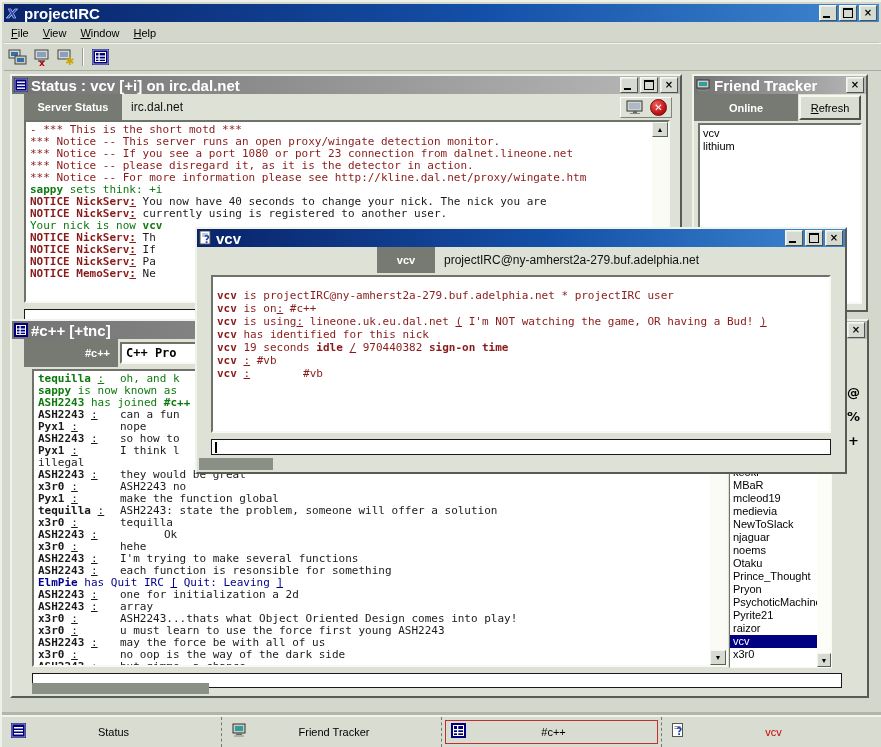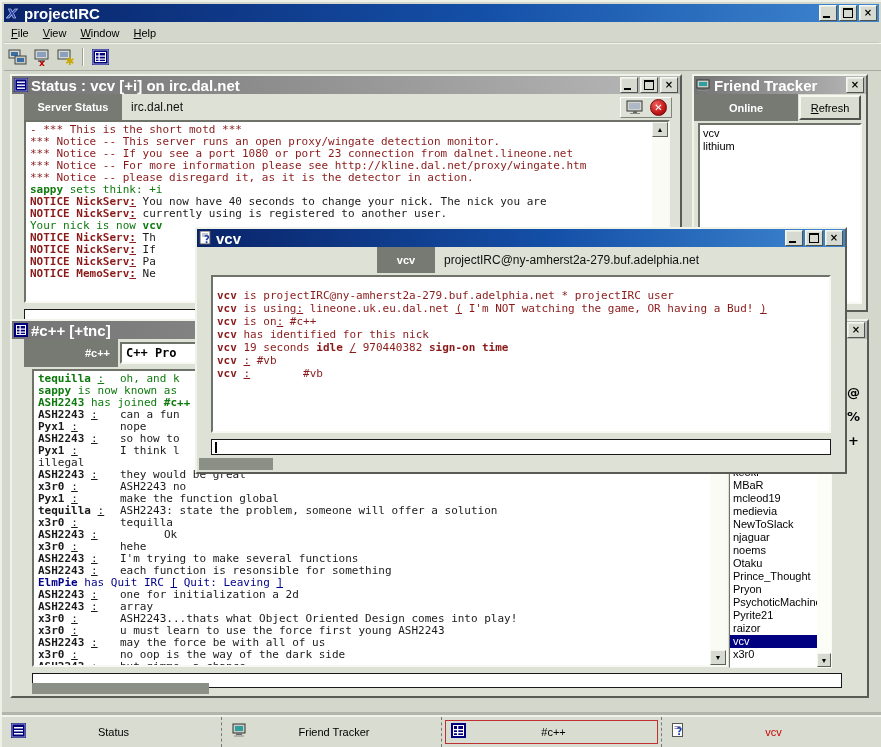--- a/index.html
+++ b/index.html
@@ -171,22 +171,22 @@
         </svg>
       <span class="xbtn">✕</span>
     </span>
   </div>
   <div class="client">
     <div class="ta" style="position:absolute;left:12px;right:10px;top:0;height:183px">
       <div class="mono" style="margin-right:17px;padding:2px 4px">
           <div class="line"><span style="color: rgb(138, 26, 26);">- *** This is the short motd ***</span></div>
           <div class="line"><span style="color: rgb(138, 26, 26);">*** Notice -- This server runs an open proxy/wingate detection monitor.</span></div>
           <div class="line"><span style="color: rgb(138, 26, 26);">*** Notice -- If you see a port 1080 or port 23 connection from dalnet.lineone.net</span></div>
+          <div class="line"><span style="color: rgb(138, 26, 26);">*** Notice -- please disregard it, as it is the detector in action.</span></div>
           <div class="line"><span style="color: rgb(138, 26, 26);">*** Notice -- For more information please see http://kline.dal.net/proxy/wingate.htm</span></div>
-          <div class="line"><span style="color: rgb(138, 26, 26);">*** Notice -- please disregard it, as it is the detector in action.</span></div>
           <div class="line"><span style="font-weight: bold; color: rgb(14, 122, 14);">sappy</span><span style="color: rgb(14, 122, 14);"> sets think: +i</span></div>
           <div class="line"><span style="font-weight: bold; color: rgb(138, 26, 26);">NOTICE NickServ</span><span style="font-weight: bold; text-decoration: underline; color: rgb(138, 26, 26);">:</span><span style="color: rgb(26, 26, 26);"> You now have 40 seconds to change your nick. The nick you are</span></div>
           <div class="line"><span style="font-weight: bold; color: rgb(138, 26, 26);">NOTICE NickServ</span><span style="font-weight: bold; text-decoration: underline; color: rgb(138, 26, 26);">:</span><span style="color: rgb(26, 26, 26);"> currently using is registered to another user.</span></div>
           <div class="line"><span style="color: rgb(14, 122, 14);">Your nick is now </span><span style="font-weight: bold; color: rgb(14, 122, 14);">vcv</span></div>
           <div class="line"><span style="font-weight: bold; color: rgb(138, 26, 26);">NOTICE NickServ</span><span style="font-weight: bold; text-decoration: underline; color: rgb(138, 26, 26);">:</span><span style="color: rgb(26, 26, 26);"> Th</span></div>
           <div class="line"><span style="font-weight: bold; color: rgb(138, 26, 26);">NOTICE NickServ</span><span style="font-weight: bold; text-decoration: underline; color: rgb(138, 26, 26);">:</span><span style="color: rgb(26, 26, 26);"> If</span></div>
           <div class="line"><span style="font-weight: bold; color: rgb(138, 26, 26);">NOTICE NickServ</span><span style="font-weight: bold; text-decoration: underline; color: rgb(138, 26, 26);">:</span><span style="color: rgb(26, 26, 26);"> Pa</span></div>
           <div class="line"><span style="font-weight: bold; color: rgb(138, 26, 26);">NOTICE MemoServ</span><span style="font-weight: bold; text-decoration: underline; color: rgb(138, 26, 26);">:</span><span style="color: rgb(26, 26, 26);"> Ne</span></div>
         </div>
       <div class="sb">
@@ -341,22 +341,22 @@
     </span>
   </div>
   <div class="tabrow" style="height:26px">
     <span class="wtab" style="width:58px;margin-left:168px">vcv</span>
     <span class="tablabel">projectIRC@ny-amherst2a-279.buf.adelphia.net</span>
   </div>
   <div class="client">
     <div class="ta" style="position:absolute;left:14px;right:14px;top:2px;height:158px">
       <div class="mono" style="padding:12px 4px 0 4px;line-height:13px;color:#8a1a1a">
           <div class="line"><span style="font-weight: bold;">vcv</span><span> is projectIRC@ny-amherst2a-279.buf.adelphia.net * projectIRC user</span></div>
+          <div class="line"><span style="font-weight: bold;">vcv</span><span> is on</span><span style="text-decoration: underline;">:</span><span> #c++</span></div>
           <div class="line"><span style="font-weight: bold;">vcv</span><span> is using</span><span style="text-decoration: underline;">:</span><span> lineone.uk.eu.dal.net </span><span style="text-decoration: underline;">(</span><span> I'm NOT watching the game, OR having a Bud! </span><span style="text-decoration: underline;">)</span></div>
-          <div class="line"><span style="font-weight: bold;">vcv</span><span> is on</span><span style="text-decoration: underline;">:</span><span> #c++</span></div>
           <div class="line"><span style="font-weight: bold;">vcv</span><span> has identified for this nick</span></div>
           <div class="line"><span style="font-weight: bold;">vcv</span><span> 19 seconds </span><span style="font-weight: bold;">idle</span><span> </span><span style="text-decoration: underline;">/</span><span> 970440382 </span><span style="font-weight: bold;">sign-on</span><span> </span><span style="font-weight: bold;">time</span></div>
           <div class="line"><span style="font-weight: bold;">vcv</span><span> </span><span style="text-decoration: underline;">:</span><span> #vb</span></div>
           <div class="line"><span style="font-weight: bold;">vcv</span><span> </span><span style="text-decoration: underline;">:</span><span>        #vb</span></div>
         </div>
     </div>
     <div class="inputbox" style="left:14px;right:14px;top:166px;height:16px" title="">
       <span class="caret"></span>
     </div>
     <div class="grip" style="left:2px;bottom:2px;width:74px;height:12px"></div>

